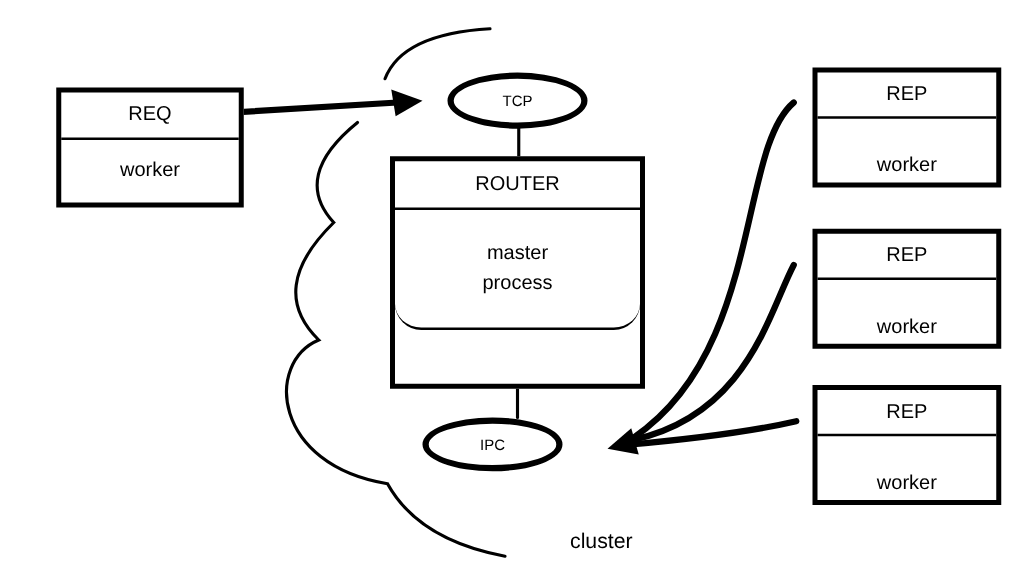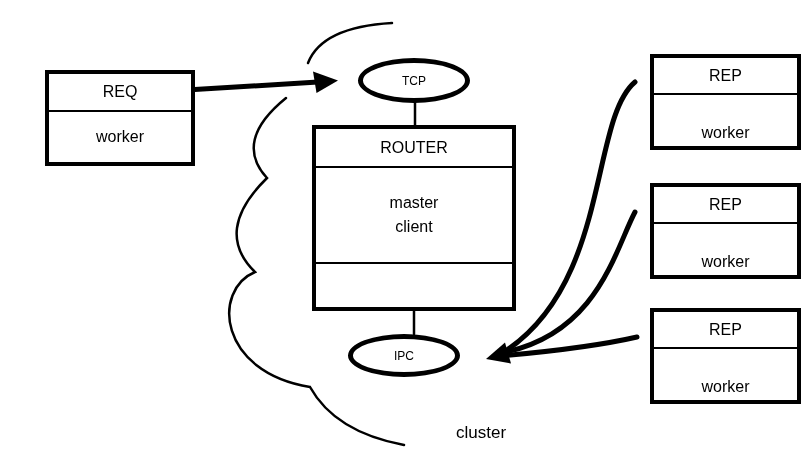--- a/index.html
+++ b/index.html
@@ -41,41 +41,41 @@
   .cell.fixed { flex: 0 0 auto; }
   .cell.divided { border-bottom: 2px solid #000000; }
   .cell.multiline {
     flex-direction: column;
     line-height: 24px;
   }
   .client-node { left: 9px;  top: 70px;  width: 150px; height: 96px; margin-left: 36px; }
   .client-node .cell-top  { height: 36px; }
   .master-node { left: 312px; top: 125px; width: 204px; height: 186px; }
   .master-node .cell-router { height: 37px; }
-  .master-node .cell-middle { height: 94px; }
+  .master-node .cell-middle { height: 94px; border-radius: 21px; }
   .worker-node { left: 650px; width: 151px; height: 96px; gap: 24px; }
   .worker-node .cell-top { height: 35px; }
   .worker-1 { top: 54px; }
   .worker-2 { top: 183px; }
   .worker-3 { top: 308px; }
   
   .endpoint {
     position: absolute;
     border: 5px solid #000000;
     border-radius: 50%;
     background: #ffffff;
     box-sizing: border-box;
     display: flex;
     align-items: center;
     justify-content: center;
     font-size: 12px;
     color: #000000;
   }
   .tcp-endpoint { left: 358px; top: 58px;  width: 112px; height: 45px; }
-  .ipc-endpoint { left: 348px; top: 334px; width: 112px; height: 43px; }
+  .ipc-endpoint { left: 338px; top: 334px; width: 112px; height: 43px; }
   .cluster-label {
     position: absolute;
     left: 456px;
     top: 423px;
     width: 120px;
     text-align: left;
     font-size: 17px;
     color: #000000;
   }
   svg .stroke {
@@ -119,21 +119,21 @@
   </div>
 
   <div class="endpoint tcp-endpoint">
     <span>TCP</span>
   </div>
 
   <div class="node master-node">
     <div class="cell fixed divided cell-router">ROUTER</div>
     <div class="cell fixed divided multiline cell-middle">
       <span>master</span>
-      <span>client</span>
+      <span>process</span>
     </div>
   </div>
 
   <div class="endpoint ipc-endpoint">
     <span>IPC</span>
   </div>
 
   <div class="node worker-node worker-1">
     <div class="cell fixed divided cell-top">REP</div>
     <div class="cell">worker</div>

